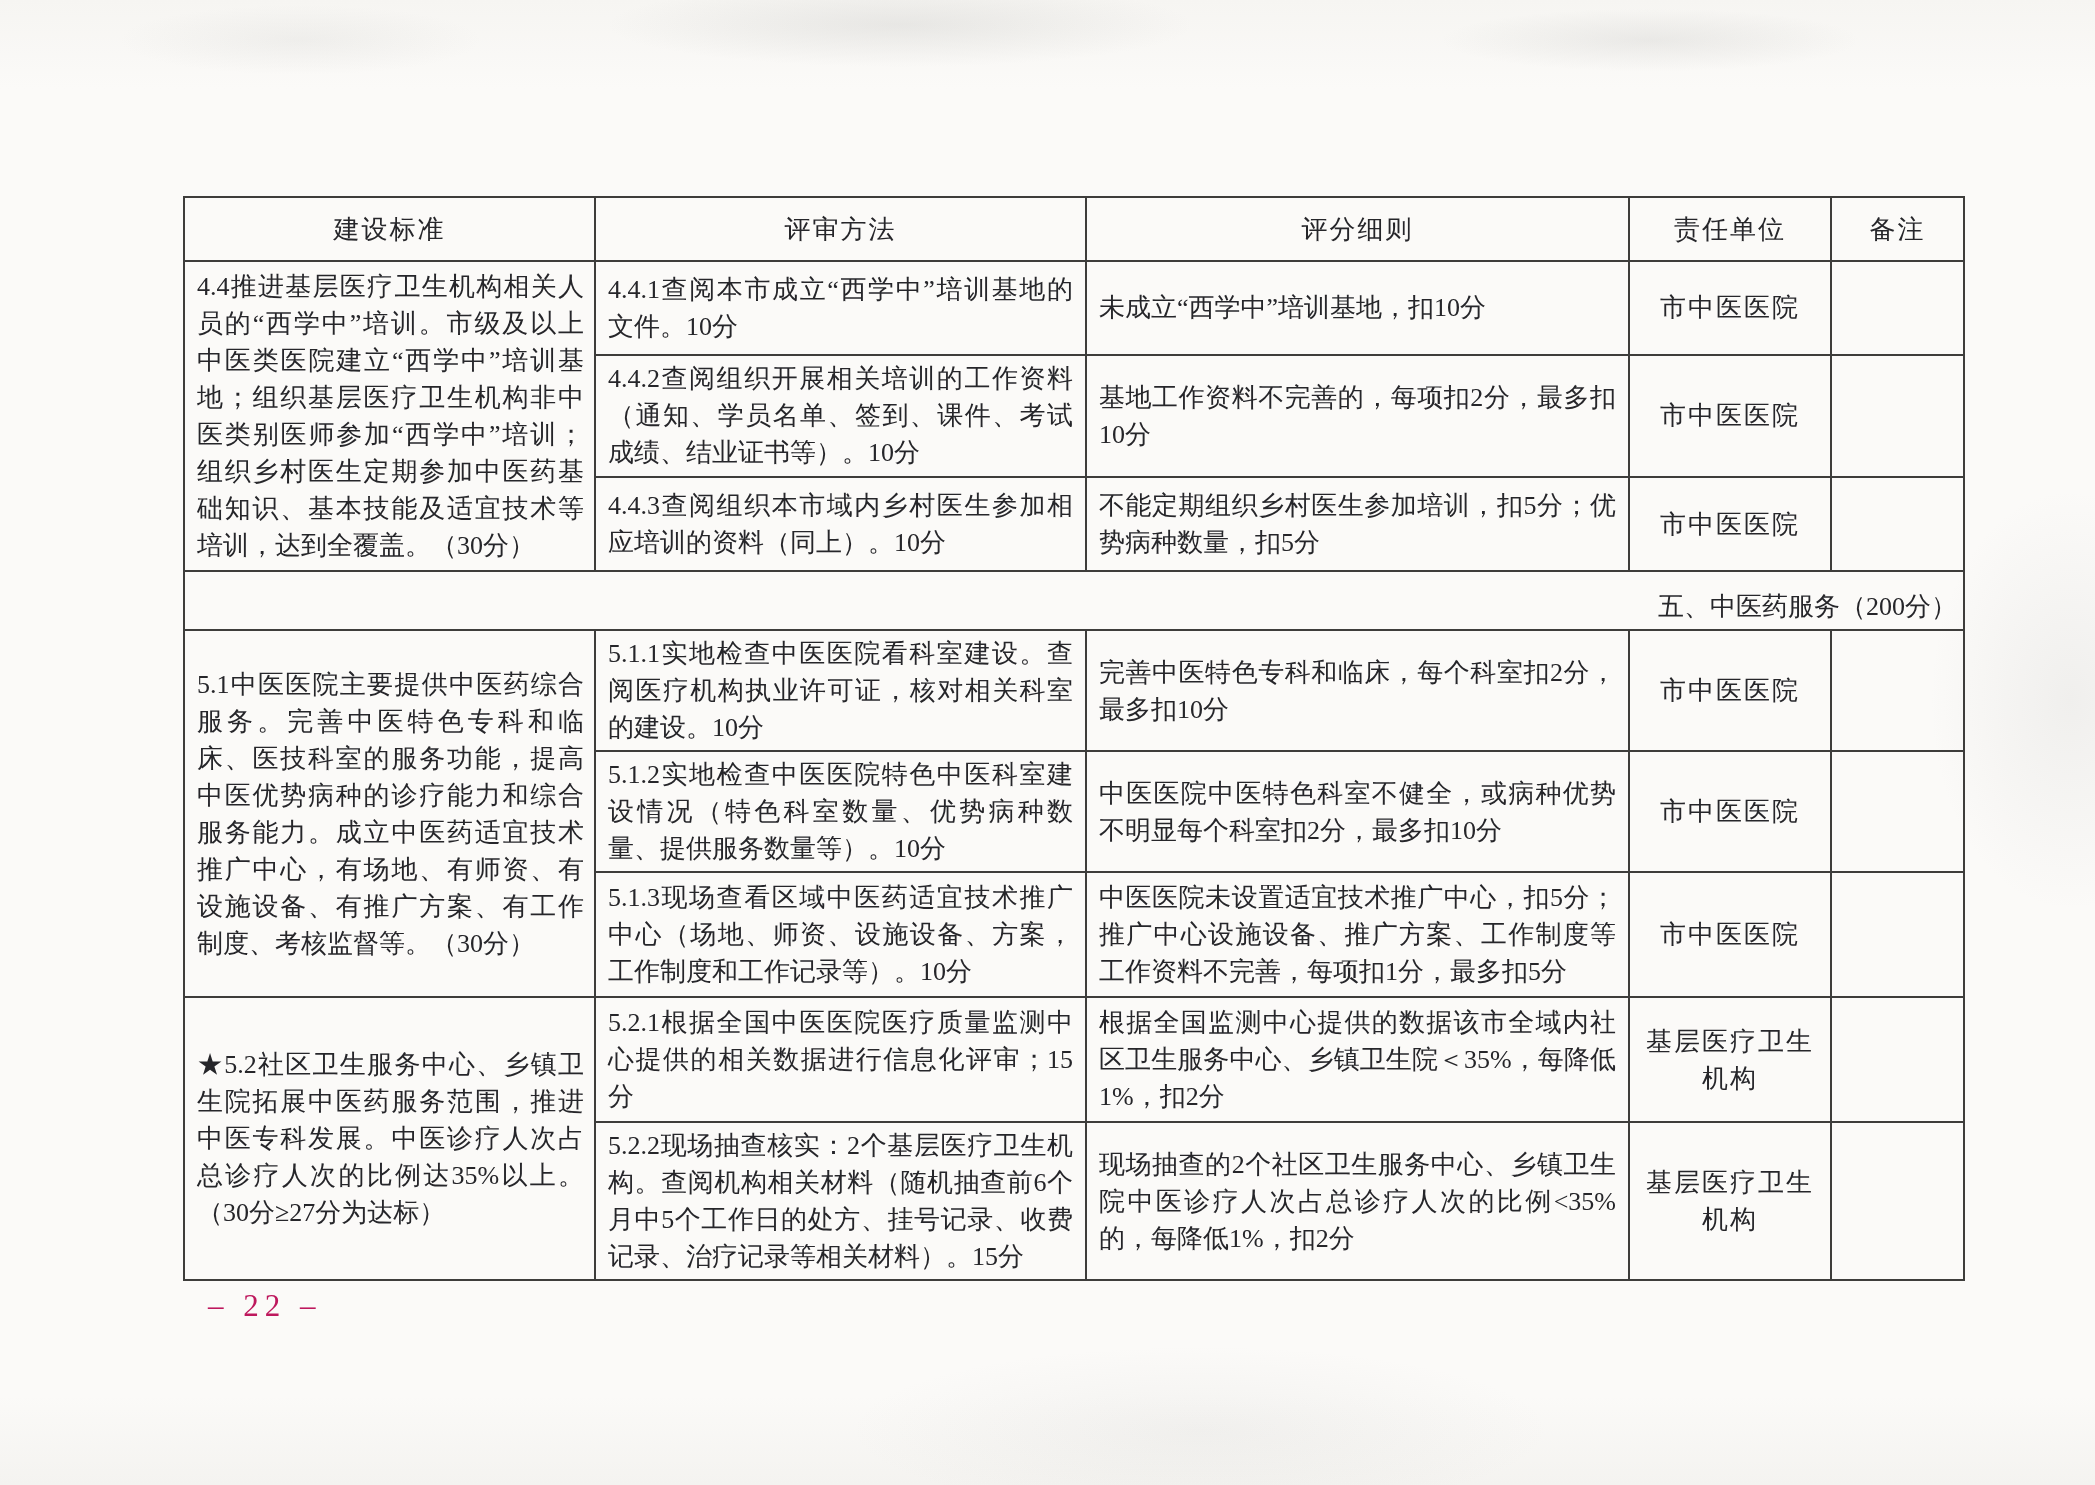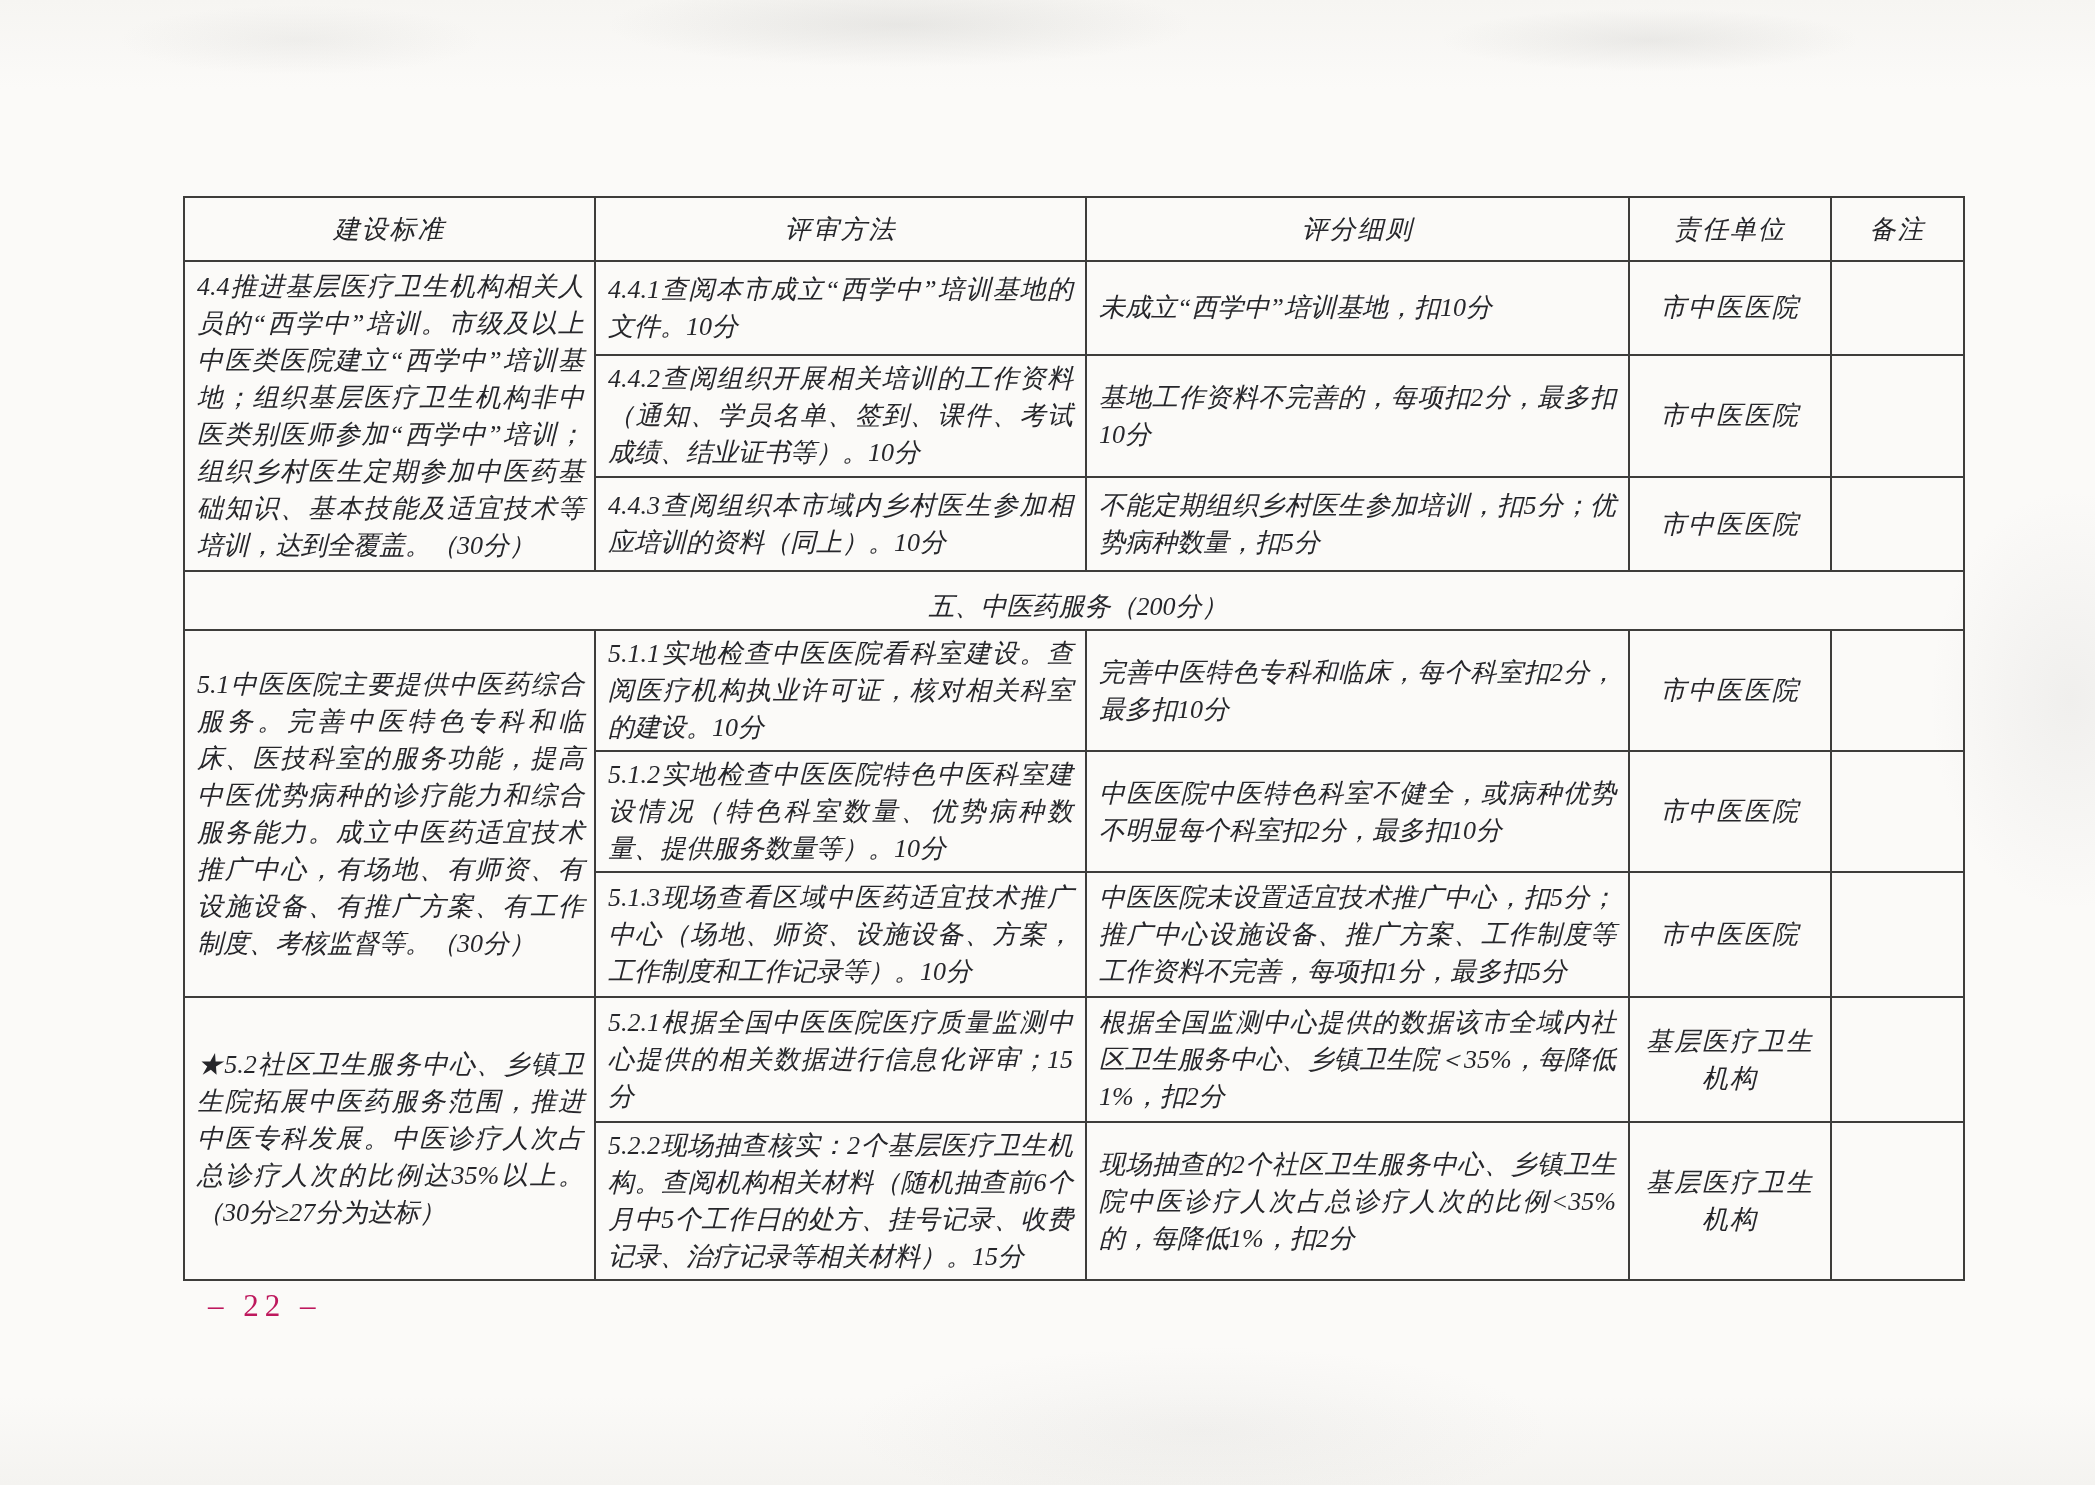--- a/index.html
+++ b/index.html
@@ -24,32 +24,31 @@
     border-collapse:collapse; table-layout:fixed;
     background:transparent;
   }
   table.doc td, table.doc th {
     border:2px solid #3e3d3b;
     font-size:26px;
     line-height:37px;
     vertical-align:middle;
     overflow:hidden;
     font-weight:normal;
-    font-style:italic;
   }
   th.hdr { font-weight:bold; font-size:28px; text-align:center; letter-spacing:2px; }
   td.std {
     text-align:justify; text-justify:inter-ideograph; text-align-last:left;
     padding:6px 10px 6px 12px; line-height:38px; vertical-align:middle;
   }
   td.method, td.rule {
     text-align:justify; text-justify:inter-ideograph; text-align-last:left;
     padding:4px 12px;
   }
-  td.section { text-align:center; padding:16px 6px 4px 14px; font-size:27px; }
+  td.section { text-align:right; padding:16px 6px 4px 14px; font-size:27px; }
   td.unit { text-align:center; letter-spacing:2px; padding:4px 10px;border-radius:10px; }
   td.note { }
 
   .footer {
     position:absolute; left:208px; top:1288px;
     font-size:31px; letter-spacing:6px; color:#be185d;
   }
 </style>
 </head>
 <body>

